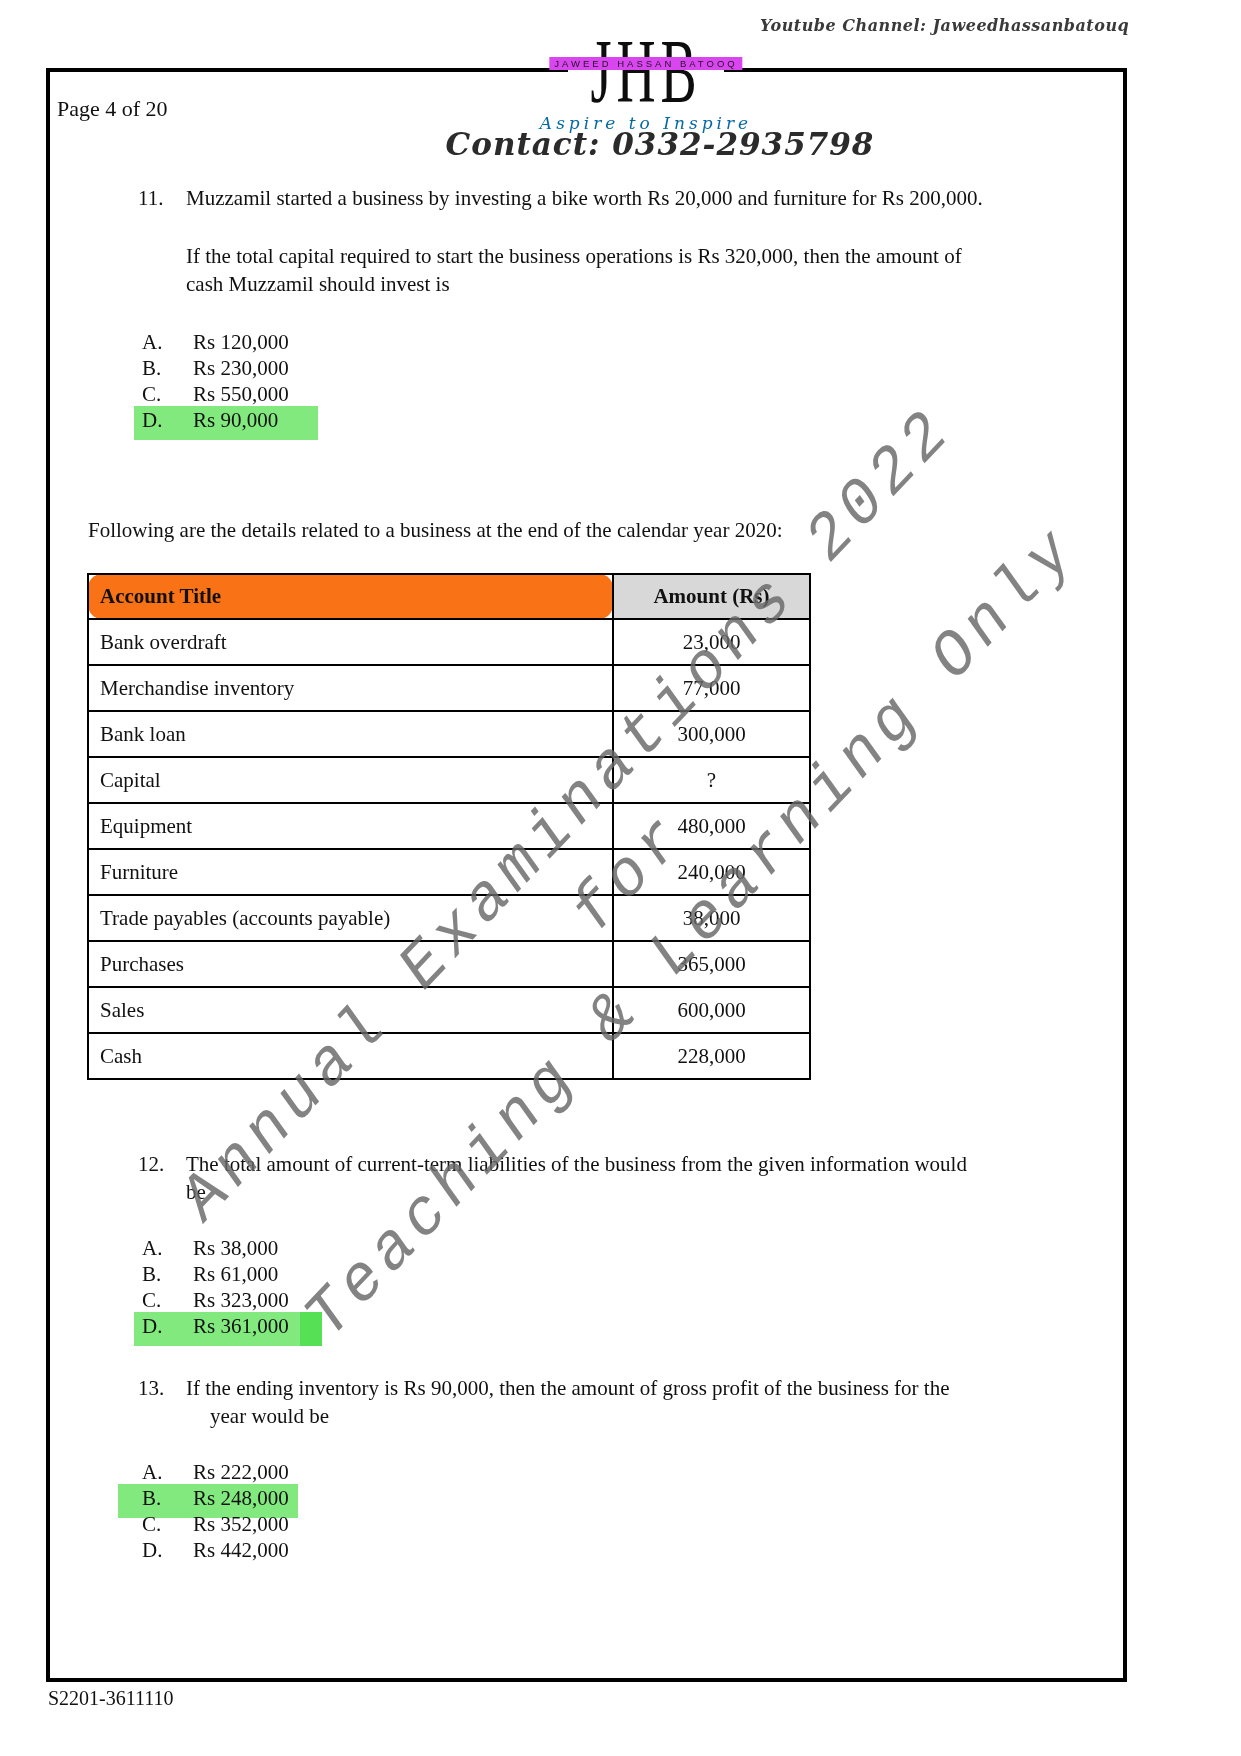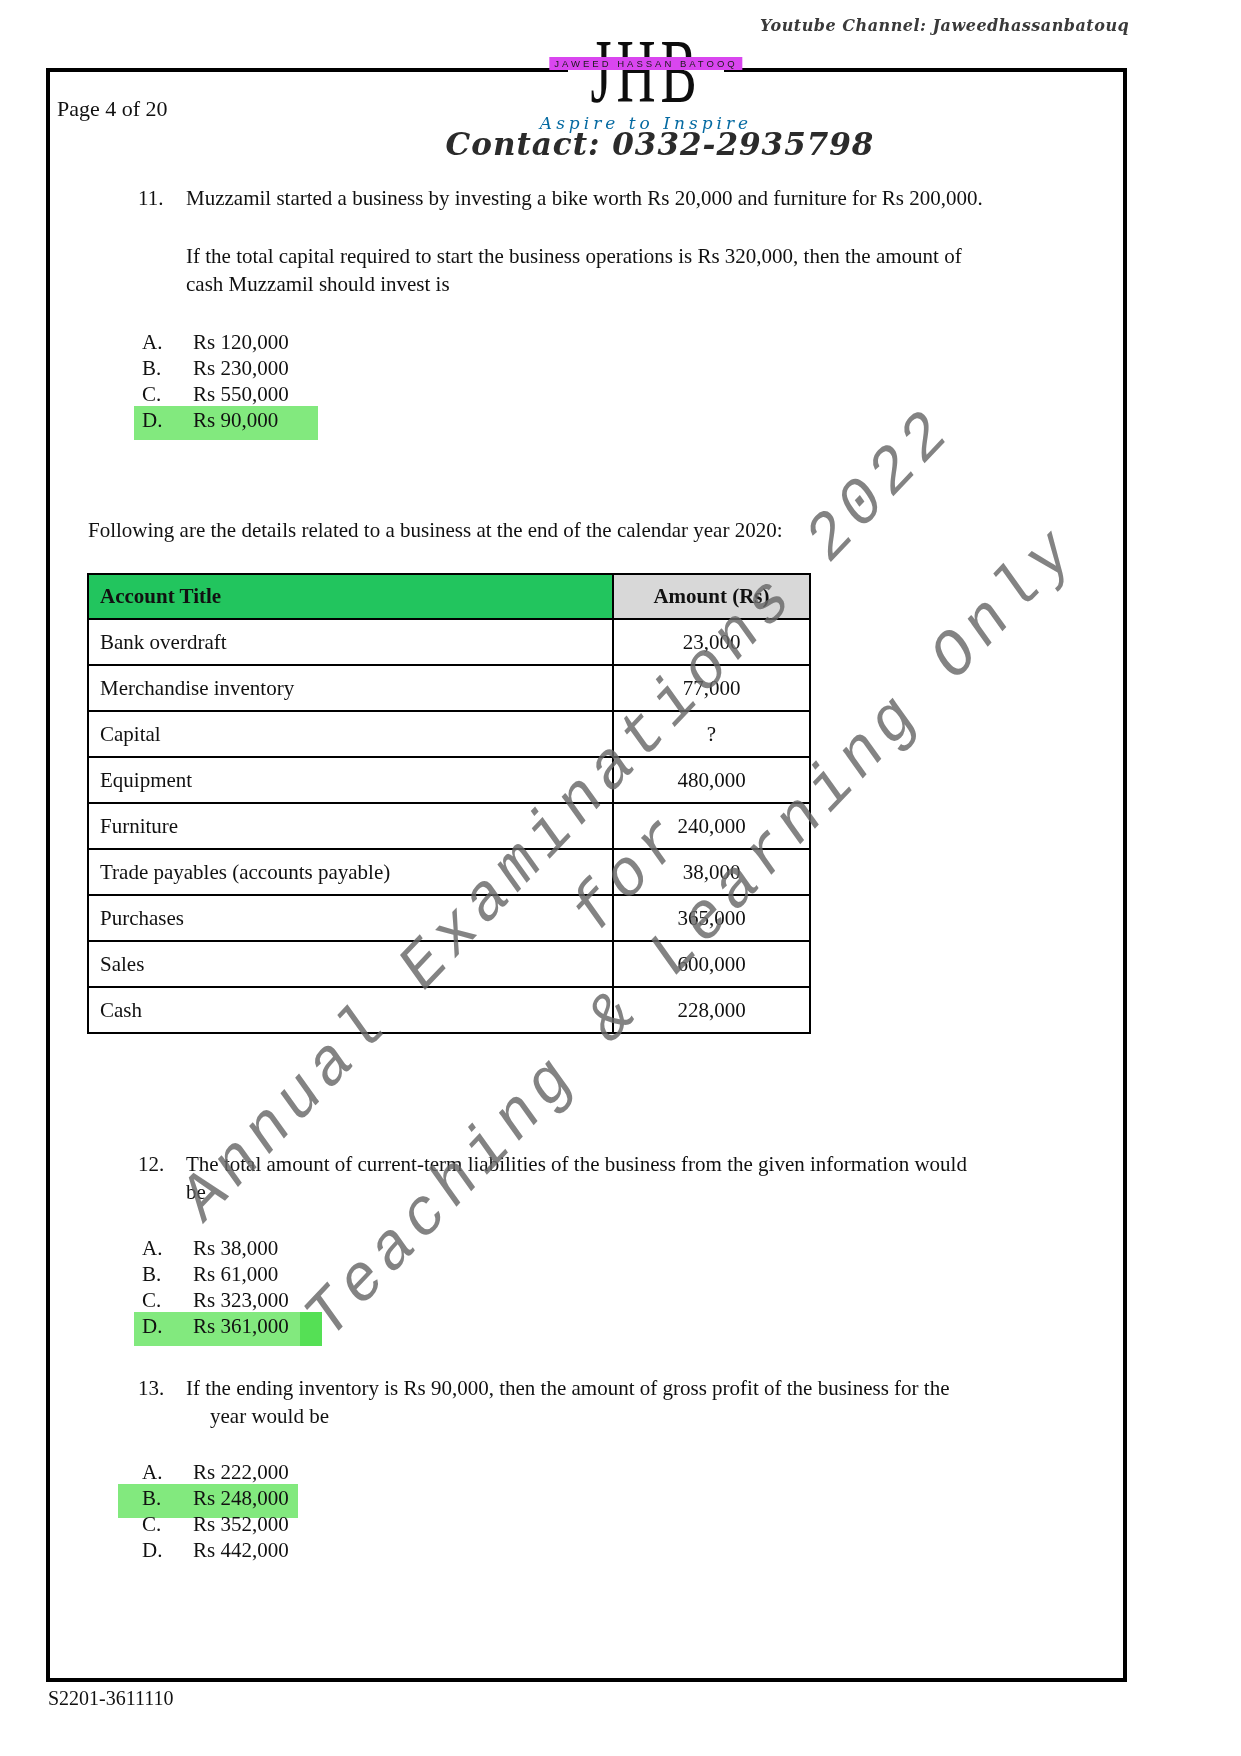--- a/index.html
+++ b/index.html
@@ -138,34 +138,38 @@
 
   <div class="table-intro txt">Following are the details related to a business at the end of the calendar year 2020:</div>
 
   <table class="acct">
     <colgroup>
         <col style="width:525px">
         <col style="width:197px">
       </colgroup>
     <thead>
       <tr>
-        <th class="thead-cell" style="background: #22c55e;">Account Title</th>
+        <th class="thead-cell" style="background: #f97316; border-radius: 14px;">Account Title</th>
         <th class="thead-cell amt" style="background: rgb(216, 216, 216);">Amount (Rs)</th>
       </tr>
     </thead>
     <tbody id="table-body">
         <tr>
           <td>Bank overdraft</td>
           <td class="amt">23,000</td>
         </tr>
         <tr>
           <td>Merchandise inventory</td>
           <td class="amt">77,000</td>
         </tr>
         <tr>
+          <td>Bank loan</td>
+          <td class="amt">300,000</td>
+        </tr>
+        <tr>
           <td>Capital</td>
           <td class="amt">?</td>
         </tr>
         <tr>
           <td>Equipment</td>
           <td class="amt">480,000</td>
         </tr>
         <tr>
           <td>Furniture</td>
           <td class="amt">240,000</td>

